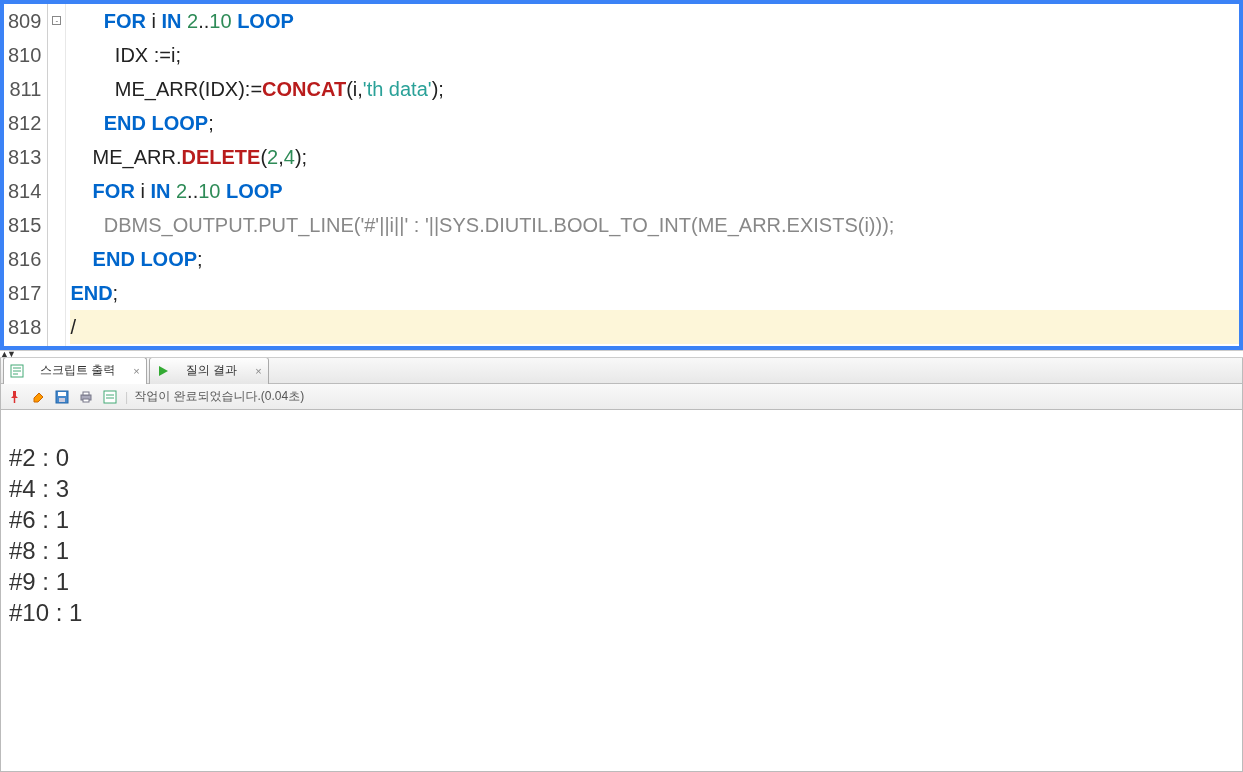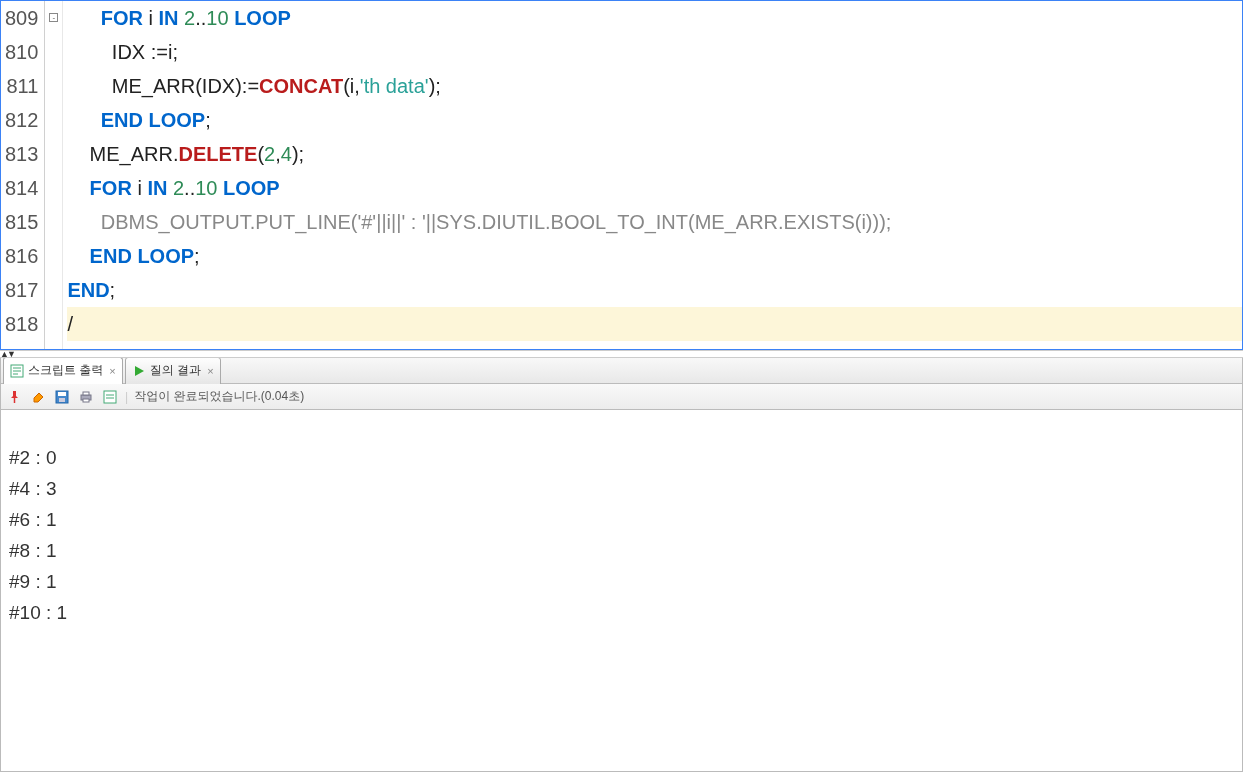--- a/index.html
+++ b/index.html
@@ -15,21 +15,21 @@
   height: 772px;
   overflow: hidden;
   display: flex;
   flex-direction: column;
 }
 
 
 .editor-area {
   display: flex;
   background: #fff;
-  border: 1px solid #3b82f6;
+  border: 4px solid #3b82f6;
   height: 350px;
   overflow: hidden;
 }
 .gutter {
   background: #fff;
   border-right: 1px solid #d0d0d0;
   font-family: "Segoe UI", Tahoma, sans-serif;
   font-size: 20px;
   color: #555;
   text-align: right;
@@ -122,21 +122,21 @@
 .tab {
   display: flex;
   align-items: center;
   height: 28px;
   padding: 0 6px;
   border: 1px solid #aaa;
   background: linear-gradient(#fefefe, #e6e6e6);
   margin-right: 2px;
   border-radius: 3px 3px 0 0;
   font-size: 12px;
-  gap: 4px;
+  gap: 16px;
 }
 .tab.active {
   background: #fff;
   border-bottom-color: #fff;
 }
 .tab .tabicon {
   width: 14px;
   height: 14px;
   display: inline-flex;
   align-items: center;
@@ -179,21 +179,21 @@
 }
 
 
 .output {
   flex: 1;
   background: #fff;
   border: 1px solid #bbb;
   border-top: none;
   padding: 6px 8px;
   font-family: "Segoe UI", Tahoma, sans-serif;
-  font-size: 19px;
+  font-size: 24px;
   color: #333;
   overflow: auto;
 }
 .output .orow {
   height: 31px;
   line-height: 31px;
 }
 .output .blank {
   height: 26px;
 }

